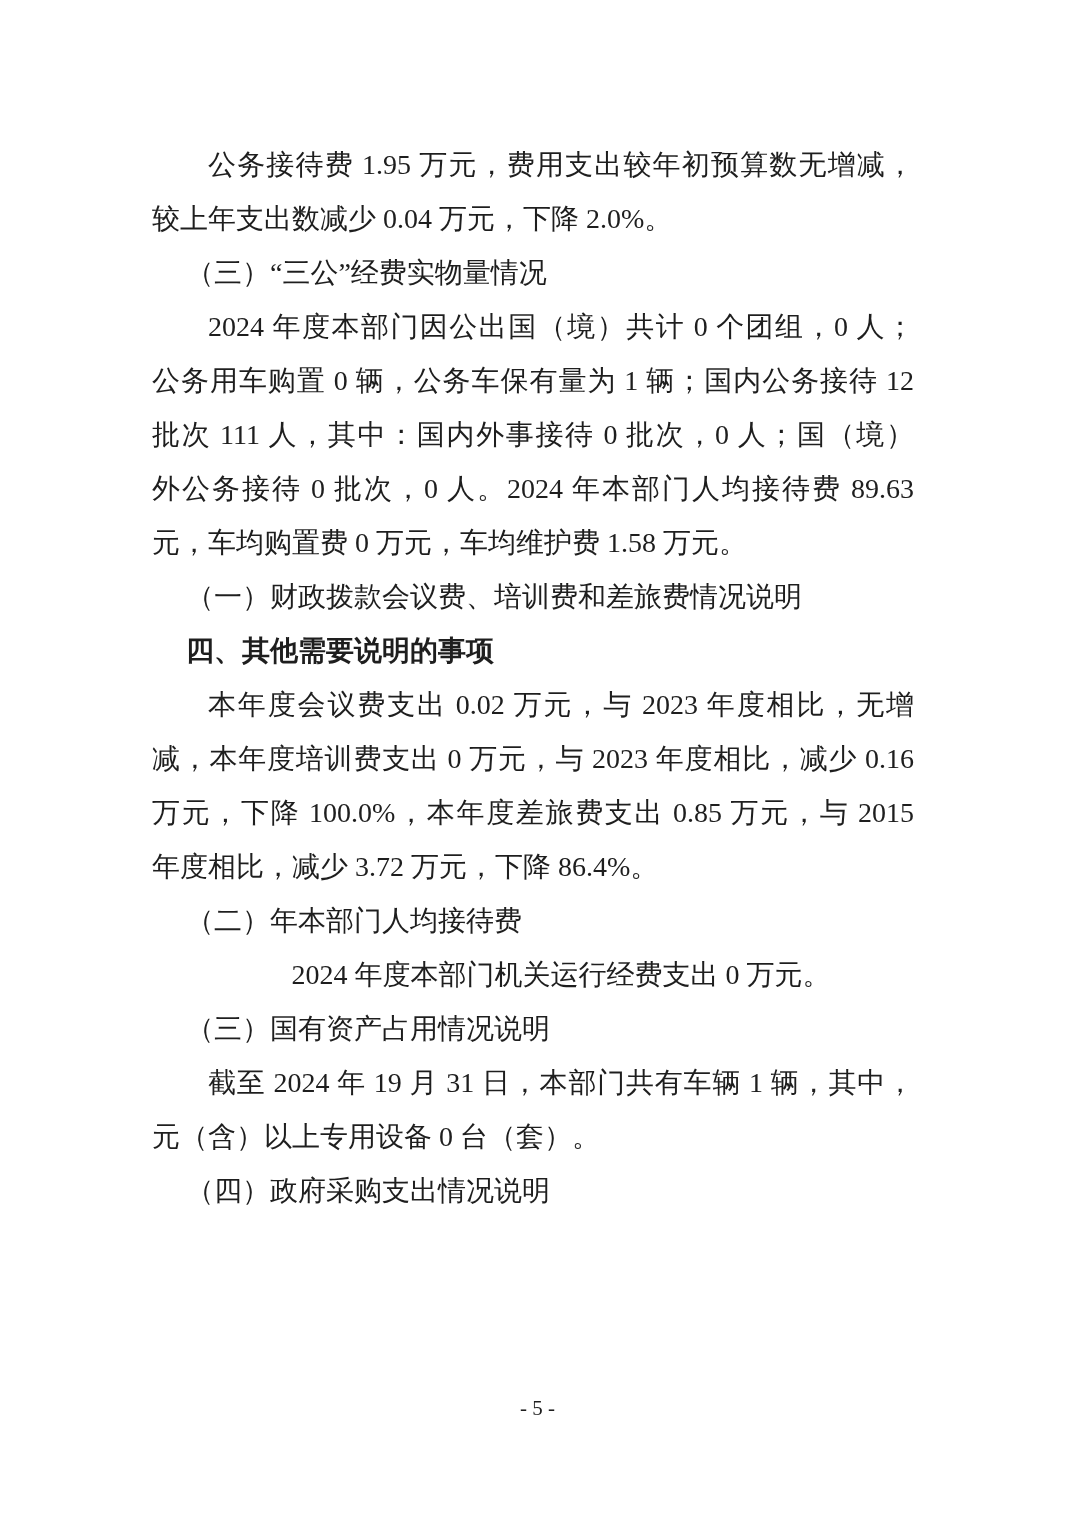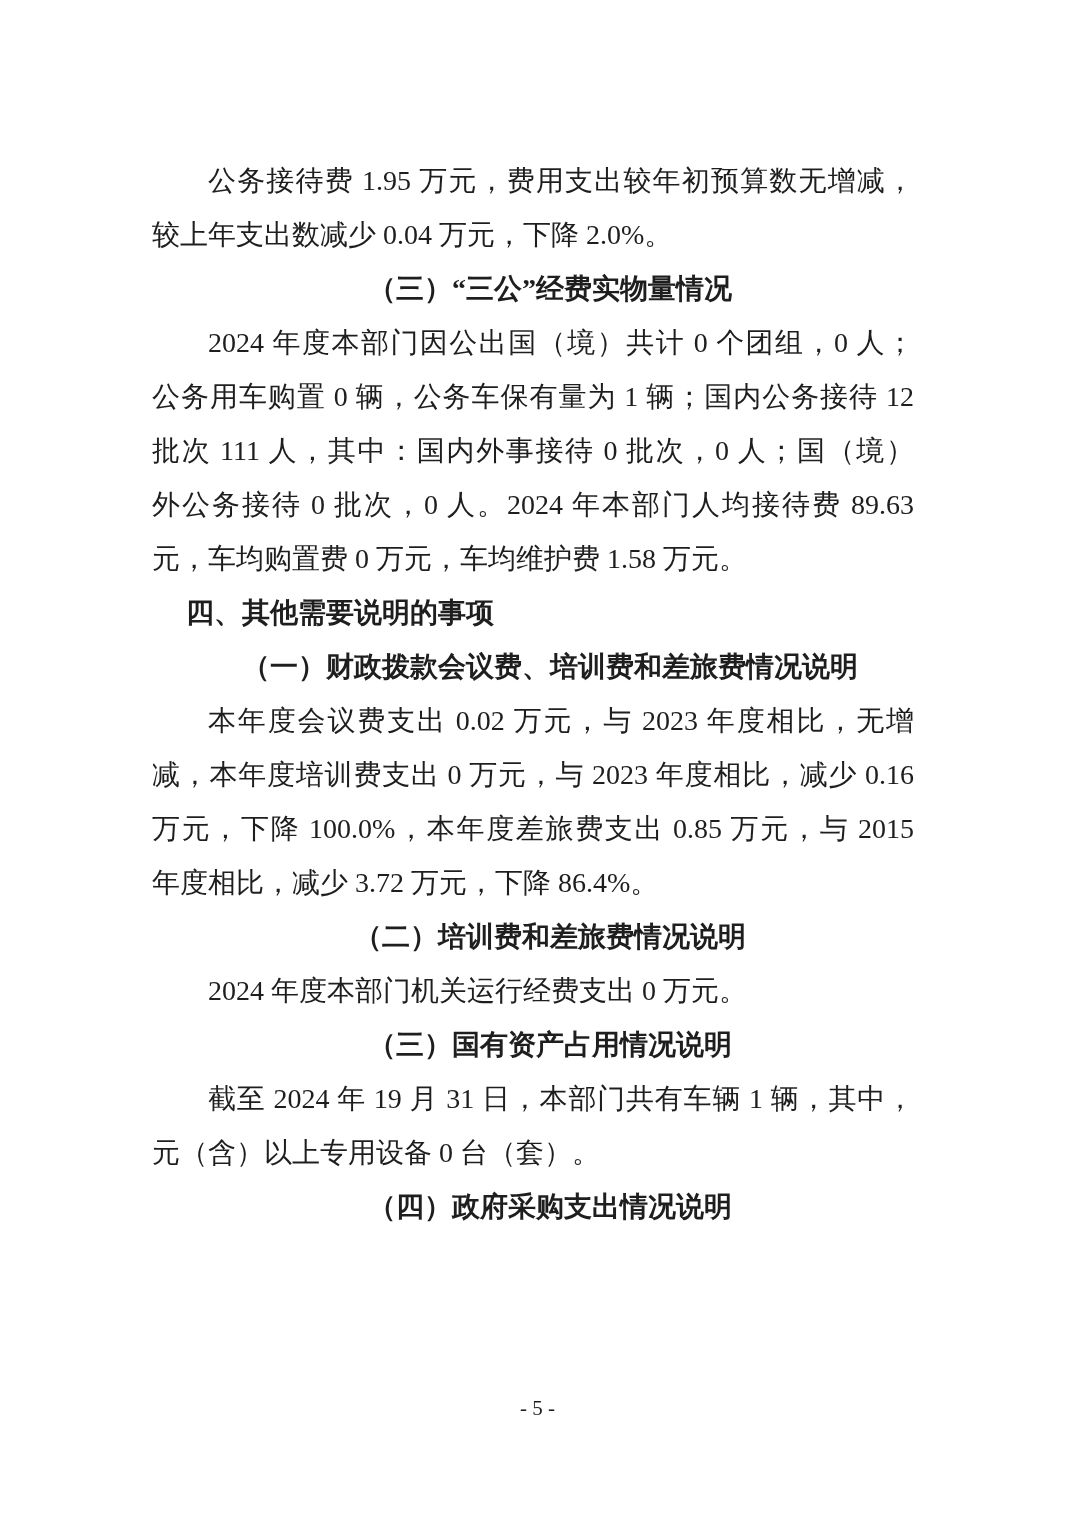--- a/index.html
+++ b/index.html
@@ -12,45 +12,44 @@
   }
   .page {
     position: absolute;
     inset: 0;
     background: #ffffff;
     color: #1e1e1e;
   }
   .text-block {
     position: absolute;
     left: 152px;
-    top: 154px;
+    top: 138px;
     width: 762px;
   }
   .line {
     height: 54px;
     line-height: 54px;
     font-family: "Liberation Serif", "DejaVu Serif", serif;
     font-size: 28px;
     color: #1e1e1e;
     overflow: hidden;
     white-space: normal;
   }
   
   .j {
     text-align: justify;
     text-align-last: justify;
   }
   
-  .ind { text-indent: 56px; }
+  .ind { text-indent: 56px; text-align: center; }
   
   .h-kai {
-    font-weight: bold;
+    font-weight: normal;
     font-family: "Liberation Serif", "DejaVu Serif", serif;
     text-indent: 34px;
-    text-align: center;
   }
   
   .h-hei {
     font-weight: bold;
     font-family: "Liberation Sans", "DejaVu Sans", sans-serif;
     text-indent: 34px;
   }
   .footer {
     position: absolute;
     left: 0;
@@ -74,30 +73,30 @@
     <div class="line">较上年支出数减少 0.04 万元，下降 2.0%。</div>
 
     <div class="line h-kai">（三）“三公”经费实物量情况</div>
 
     <div class="line ind j">2024 年度本部门因公出国（境）共计 0 个团组，0 人；</div>
     <div class="line j">公务用车购置 0 辆，公务车保有量为 1 辆；国内公务接待 12</div>
     <div class="line j">批次 111 人，其中：国内外事接待 0 批次，0 人；国（境）</div>
     <div class="line j">外公务接待 0 批次，0 人。2024 年本部门人均接待费 89.63</div>
     <div class="line">元，车均购置费 0 万元，车均维护费 1.58 万元。</div>
 
+    <div class="line h-kai">（一）财政拨款会议费、培训费和差旅费情况说明</div>
+
     <div class="line h-hei">四、其他需要说明的事项</div>
-
-    <div class="line h-kai">（一）财政拨款会议费、培训费和差旅费情况说明</div>
 
     <div class="line ind j">本年度会议费支出 0.02 万元，与 2023 年度相比，无增</div>
     <div class="line j">减，本年度培训费支出 0 万元，与 2023 年度相比，减少 0.16</div>
     <div class="line j">万元，下降 100.0%，本年度差旅费支出 0.85 万元，与 2015</div>
     <div class="line">年度相比，减少 3.72 万元，下降 86.4%。</div>
 
-    <div class="line h-kai">（二）培训费和差旅费情况说明</div>
+    <div class="line h-kai">（二）年本部门人均接待费</div>
 
     <div class="line ind">2024 年度本部门机关运行经费支出 0 万元。</div>
 
     <div class="line h-kai">（三）国有资产占用情况说明</div>
 
     <div class="line ind j">截至 2024 年 19 月 31 日，本部门共有车辆 1 辆，其中，</div>
     <div class="line">元（含）以上专用设备 0 台（套）。</div>
 
     <div class="line h-kai">（四）政府采购支出情况说明</div>
 

